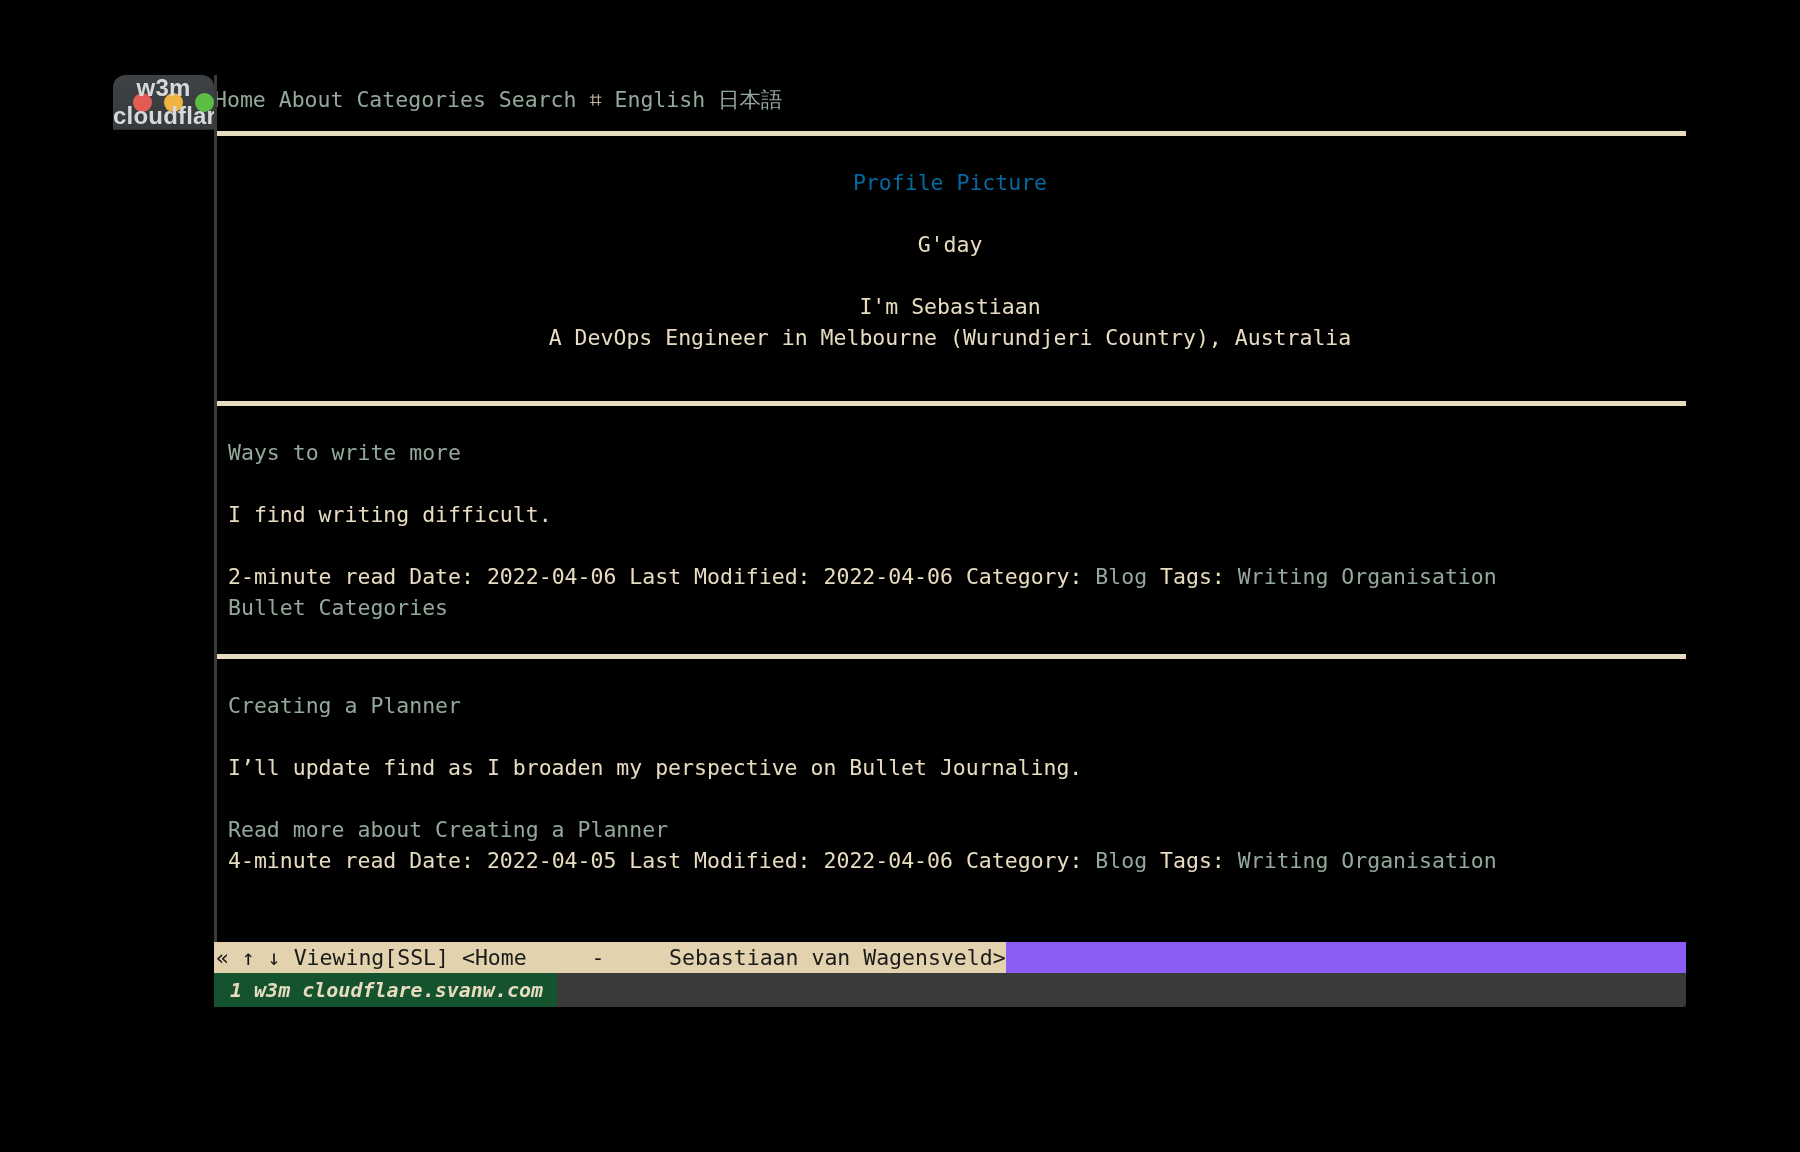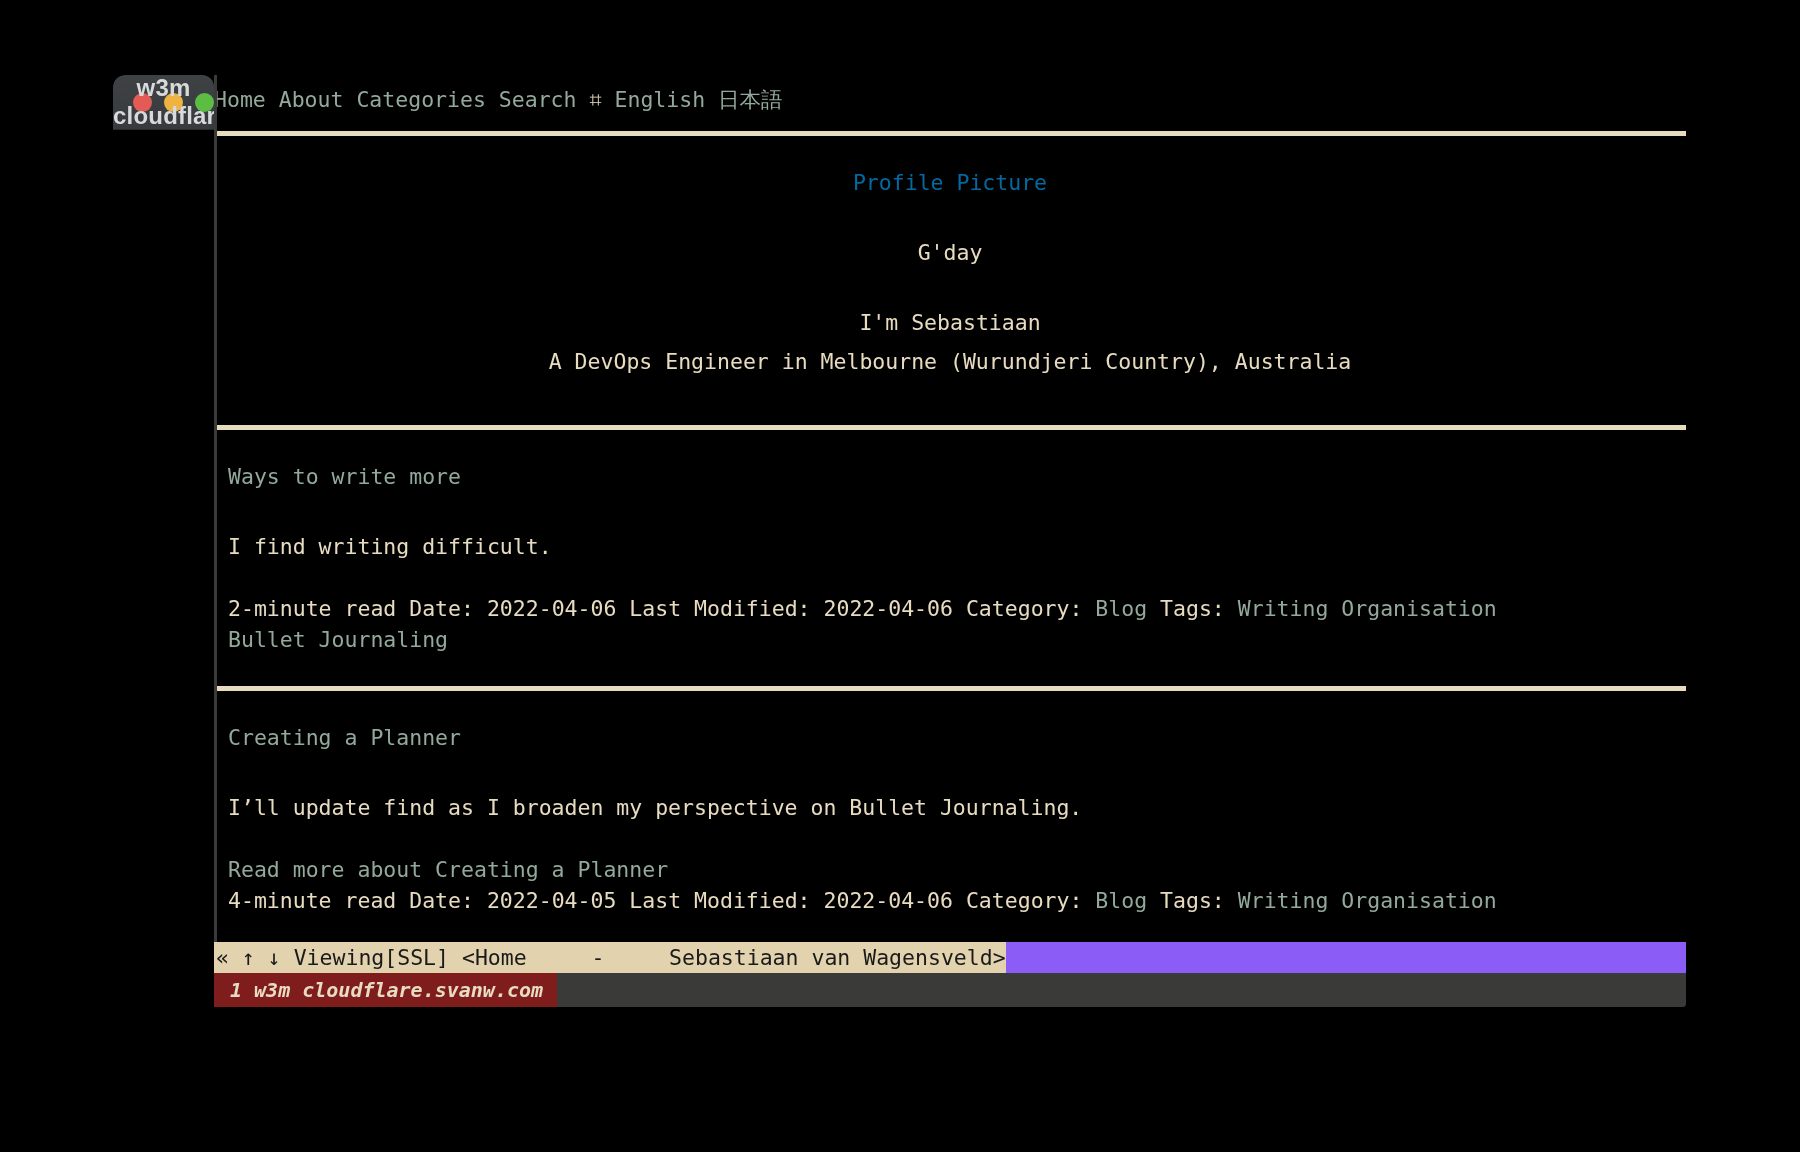--- a/index.html
+++ b/index.html
@@ -99,21 +99,21 @@
     white-space: pre;
     color: #e8dcc0;
     padding-left: 0;
   }
 
   .pad-left { padding-left: 14px; }
 
   .center { text-align: center; }
 
   .c-link     { color: #93a99b; }
-  .c-text     { color: #e8dcc0; margin-top: 8px; }
+  .c-text     { color: #e8dcc0; }
   .c-img      { color: #0369a1; text-align: center; }
 
   .hr {
     height: 5px;
     background: #e8dcc0;
     margin: 0;
   }
 
   .nav-row {
     text-align: left;
@@ -148,21 +148,21 @@
     flex: 0 0 auto;
     height: 34px;
     line-height: 34px;
     background: #3a3a38;
     display: flex;
     align-items: center;
     font-family: "DejaVu Sans Mono", monospace;
     font-size: 20px;
   }
   .tmux-left {
-    background: #7f1d1d;
+    background: #14532d;
     color: #e8dcc0;
     font-style: italic;
     font-weight: bold;
     padding: 0 14px 0 16px;
     height: 34px;
     white-space: pre;
   }
   .tmux-fill {
     flex: 1 1 auto;
     background: #3a3a38;
@@ -224,21 +224,21 @@
 
         <div class="w3m-line spacer-1"></div>
 
         <div class="w3m-line pad-left c-link">Ways to write more</div>
         <div class="w3m-line spacer-1"></div>
         <div class="w3m-line pad-left c-text">I find writing difficult.</div>
         <div class="w3m-line spacer-1"></div>
 
         <div class="w3m-line pad-left"><span class="c-text">2-minute read</span><span class="c-text"> </span><span class="c-text">Date:</span><span class="c-text"> </span><span class="c-text">2022-04-06</span><span class="c-text"> </span><span class="c-text">Last Modified:</span><span class="c-text"> </span><span class="c-text">2022-04-06</span><span class="c-text"> </span><span class="c-text">Category:</span><span class="c-text"> </span><span class="c-link">Blog</span><span class="c-text"> </span><span class="c-text">Tags:</span><span class="c-text"> </span><span class="c-link">Writing</span><span class="c-text"> </span><span class="c-link">Organisation</span></div>
 
-        <div class="w3m-line pad-left"><span class="c-link">Bullet Journaling</span></div>
+        <div class="w3m-line pad-left"><span class="c-link">Bullet Categories</span></div>
 
         <div class="w3m-line spacer-1"></div>
 
         <div class="hr"></div>
 
         <div class="w3m-line spacer-1"></div>
 
         <div class="w3m-line pad-left c-link">Creating a Planner</div>
         <div class="w3m-line spacer-1"></div>
         <div class="w3m-line pad-left c-text">I’ll update find as I broaden my perspective on Bullet Journaling.</div>

